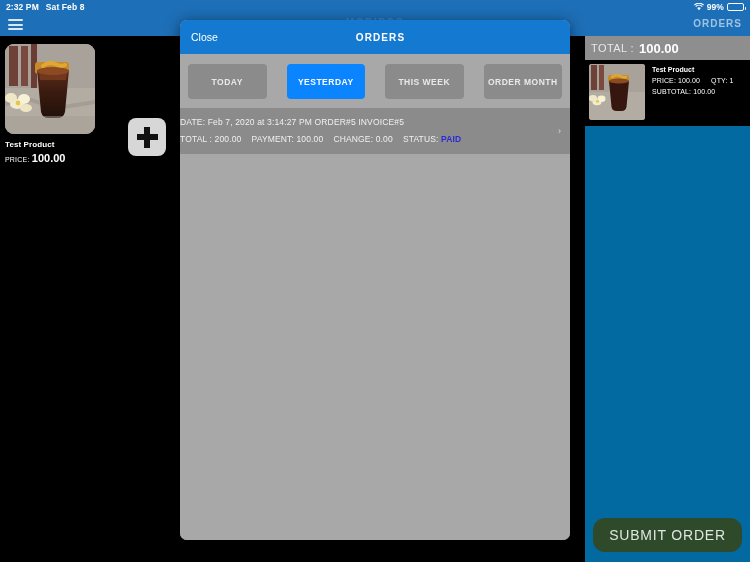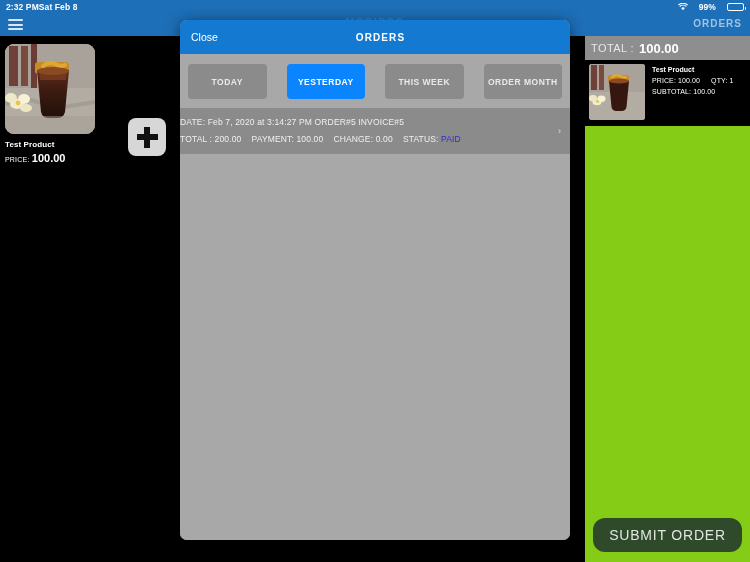--- a/index.html
+++ b/index.html
@@ -14,22 +14,22 @@
 
   
   .statusbar {
     position: absolute; top: 0; left: 0; width: 750px; height: 14px;
     background: #1d6fb8;
     display: flex; align-items: center;
     color: #ffffff; font-size: 8.5px; font-weight: bold;
     padding: 0 6px;
     letter-spacing: 0.1px;
   }
-  .sb-left { display: flex; align-items: center; }
-  .sb-right { margin-left: auto; display: flex; align-items: center; gap: 11px; }
+  .sb-left { display: flex; align-items: center; gap: 7px; }
+  .sb-right { margin-left: auto; display: flex; align-items: center; gap: 3px; }
   .wifi-icon { display: inline-block; width: 10px; height: 8px; position: relative; }
   .wifi-icon svg { display: block; }
   .battery {
     width: 17px; height: 8px; border: 1px solid #ffffff; border-radius: 2px;
     position: relative; padding: 1px;
   }
   .battery::after {
     content: ""; position: absolute; right: -3px; top: 2.5px;
     width: 1.5px; height: 3px; background: #ffffff; border-radius: 0 1px 1px 0;
   }
@@ -87,21 +87,21 @@
     display: flex; align-items: center; justify-content: center;
     cursor: pointer;
   }
   .add-button .plus-v, .add-button .plus-h { position: absolute; background: #111; }
   .add-button .plus-v { width: 6px; height: 21px; }
   .add-button .plus-h { width: 21px; height: 6px; }
 
   
   .cart {
     position: absolute; right: 0; top: 36px; width: 165px; height: 526px;
-    background: #84cc16;
+    background: #0369a1;
   }
   .cart-total {
     height: 24px; background: #8e8e8e;
     display: flex; align-items: center; padding: 0 6px;
     color: #e8e8e8;
   }
   .cart-total .t-lbl { font-size: 11px; letter-spacing: .4px; }
   .cart-total .t-val { font-size: 13px; font-weight: bold; margin-left: 5px; color: #ffffff; }
   .cart-items { background: #000000; padding: 4px 4px 6px 4px; }
   .cart-row { display: flex; gap: 7px; }
@@ -150,21 +150,21 @@
   }
   .tab.active { background: #0a84ff; color: #ffffff; }
 
   .order-list { }
   .order-row {
     background: #8b8b8b; padding: 9px 10px 10px 0; position: relative;
     cursor: pointer;
   }
   .order-row .or-line1 { color: #f0f0f0; font-size: 8.5px; margin-bottom: 7px; letter-spacing: .15px; }
   .order-row .or-line2 { color: #f0f0f0; font-size: 8.5px; letter-spacing: .15px; }
-  .order-row .or-status { color: #2b2bd6; font-weight: normal; }
+  .order-row .or-status { color: #2b2bd6; font-weight: bold; }
   .order-row .chev {
     position: absolute; right: 9px; top: 50%; transform: translateY(-50%);
     color: #dedede; font-size: 9px;
   }
   .or-sp { display: inline-block; width: 5px; }
 </style>
 </head>
 <body>
 
 <div id="app">

